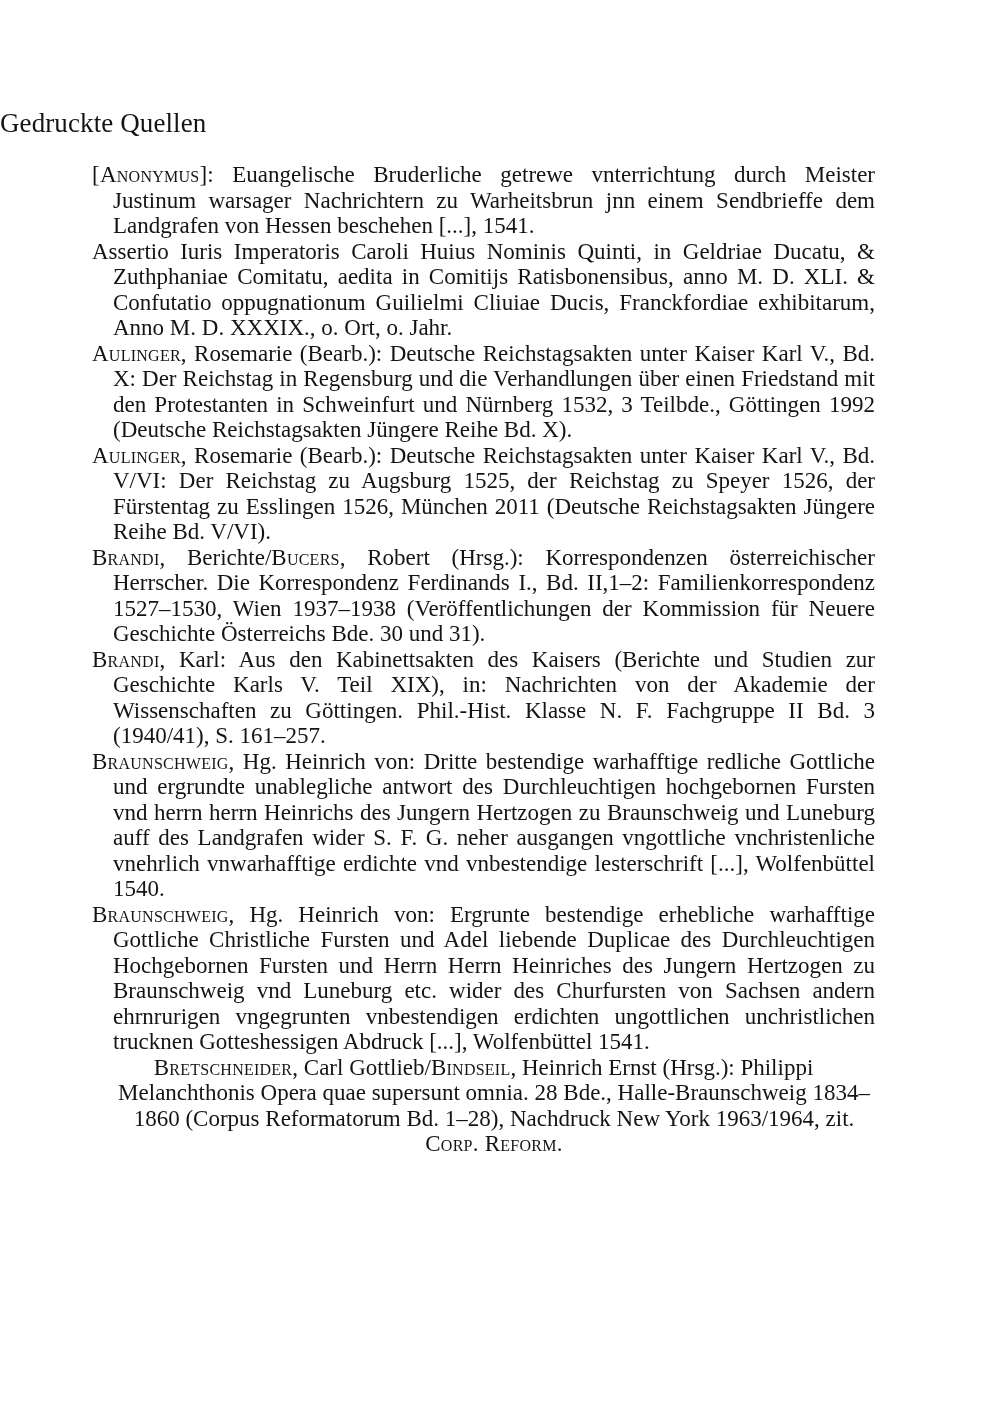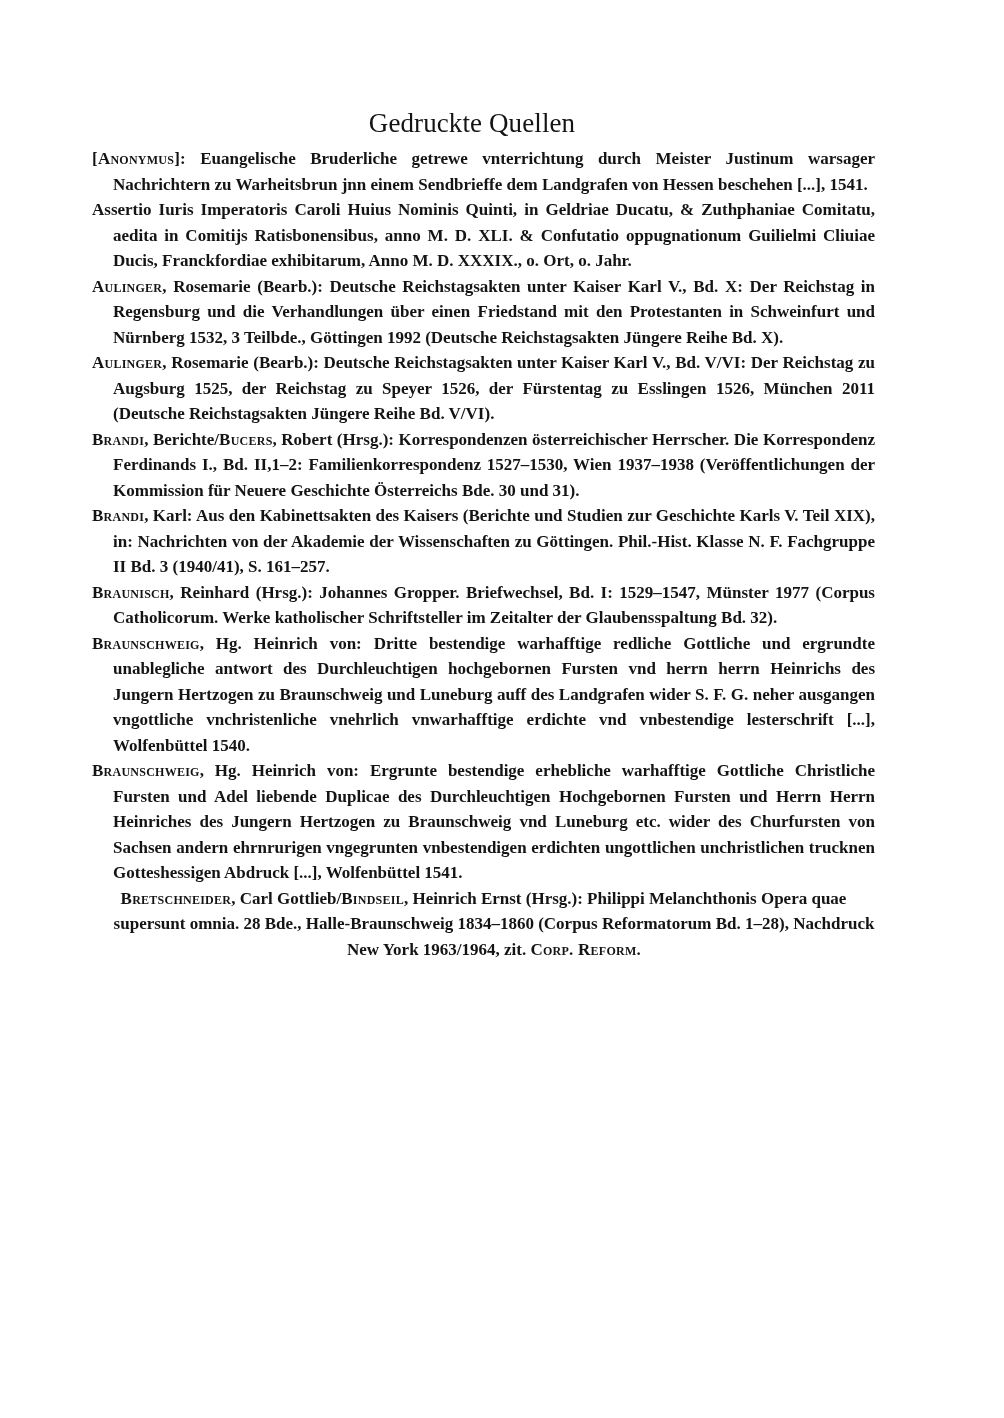--- a/index.html
+++ b/index.html
@@ -20,39 +20,37 @@
     left: 0; top: 0;
     width: 1004px;
     height: 1418px;
     box-sizing: border-box;
   }
   .page-title {
     position: absolute;
     left: 0;
     top: 108px;
     width: 944px;
-    text-align: center;
     font-size: 27px;
     font-weight: normal;
     letter-spacing: 0.1px;
     line-height: 1.15;
     margin: 0;
   }
   .biblio {
     position: absolute;
     left: 92px;
-    top: 146px;
+    top: 162px;
     width: 783px;
-    font-size: 17px;
+    font-size: 23px;
     line-height: 25.5px;
     text-align: justify;
     text-justify: inter-word;
     -webkit-hyphens: none;
     hyphens: none;
-    font-weight: bold;
   }
   .entry {
     margin: 0 0 0 0;
     padding: 0;
     text-indent: -21px;
     padding-left: 21px;
     text-align: justify;
   }
   .entry:last-child {
     text-align: center;
@@ -92,23 +90,20 @@
     <p class="entry">
       <span class="sc">Brandi</span><span>, Berichte/</span><span class="sc">Bucers</span><span>, Robert (Hrsg.): Korrespondenzen österreichischer Herrscher. Die Korrespondenz Ferdinands I., Bd. II,1–2: Familienkorrespondenz 1527–1530, Wien 1937–1938 (Veröffentlichungen der Kommission für Neuere Geschichte Österreichs Bde. 30 und 31).</span>
     </p>
 
 
 
     <p class="entry">
       <span class="sc">Brandi</span><span>, Karl: Aus den Kabinettsakten des Kaisers (Berichte und Studien zur Geschichte Karls V. Teil XIX), in: Nachrichten von der Akademie der Wissenschaften zu Göttingen. Phil.-Hist. Klasse N. F. Fachgruppe II Bd. 3 (1940/41), S. 161–257.</span>
     </p>
 
-    <p class="entry">
-      <span class="sc">Braunisch</span><span>, Reinhard (Hrsg.): Johannes Gropper. Briefwechsel, Bd. I: 1529–1547, Münster 1977 (Corpus Catholicorum. Werke katholischer Schriftsteller im Zeitalter der Glaubensspaltung Bd. 32).</span>
-    </p>
 
     <p class="entry">
       <span class="sc">Braunschweig</span><span>, Hg. Heinrich von: Dritte bestendige warhafftige redliche Gottliche und ergrundte unablegliche antwort des Durchleuchtigen hochgebornen Fursten vnd herrn herrn Heinrichs des Jungern Hertzogen zu Braunschweig und Luneburg auff des Landgrafen wider S. F. G. neher ausgangen vngottliche vnchristenliche vnehrlich vnwarhafftige erdichte vnd vnbestendige lesterschrift [...], Wolfenbüttel 1540.</span>
     </p>
 
     <p class="entry">
       <span class="sc">Braunschweig</span><span>, Hg. Heinrich von: Ergrunte bestendige erhebliche warhafftige Gottliche Christliche Fursten und Adel liebende Duplicae des Durchleuchtigen Hochgebornen Fursten und Herrn Herrn Heinriches des Jungern Hertzogen zu Braunschweig vnd Luneburg etc. wider des Churfursten von Sachsen andern ehrnrurigen vngegrunten vnbestendigen erdichten ungottlichen unchristlichen trucknen Gotteshessigen Abdruck [...], Wolfenbüttel 1541.</span>
     </p>
 
     <p class="entry">

